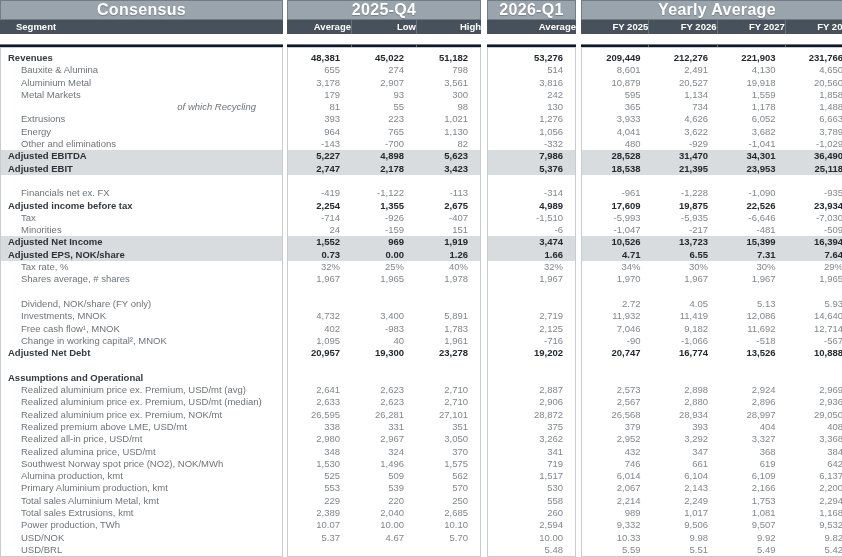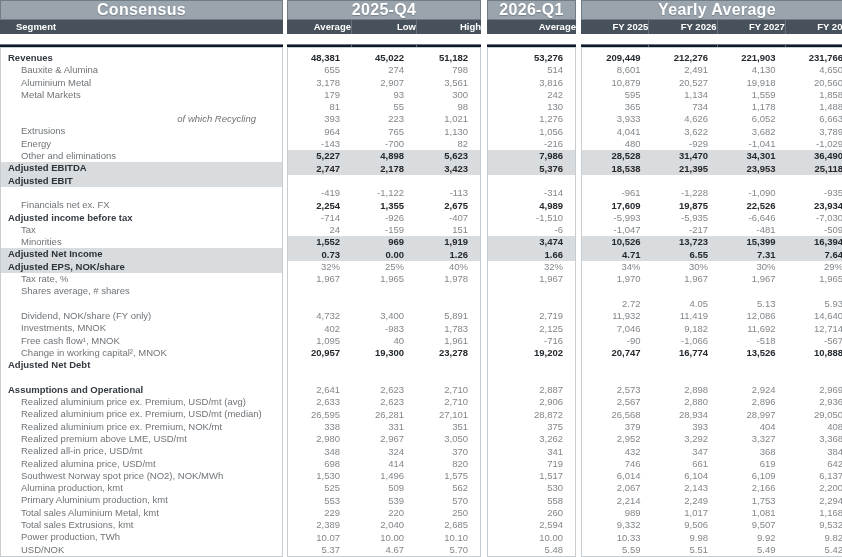--- a/index.html
+++ b/index.html
@@ -24,21 +24,21 @@
   .obs .hc + .hc{border-left:1px solid #636c75;}
   .hdr.single{display:block;padding-left:16px;}
   .obs.single{display:block;text-align:right;padding-right:6px;}
 
   .tbody{position:absolute;top:47px;left:0;right:0;bottom:0;background:#ffffff;
     border:1px solid #c7ccd0;box-sizing:border-box;padding-top:4px;overflow:hidden;}
   .r{height:12.3px;line-height:12.3px;font-size:9.5px;white-space:nowrap;box-sizing:border-box;}
   .r.lab{color:#6f7478;padding-left:20px;overflow:hidden;}
   .r.lab.bold{padding-left:7px;font-weight:bold;color:#343a40;}
   .r.lab.highlight{padding-left:7px;font-weight:bold;color:#2c3237;}
-  .r.lab.italic-right{padding-left:0;padding-right:26px;text-align:right;font-style:italic;margin-top:12px;}
+  .r.lab.italic-right{padding-left:0;padding-right:26px;text-align:right;font-style:italic;}
   .r.highlight{background:#d9dcde;}
   .r.vals{display:flex;}
   .r.vals .c{flex:1;text-align:right;padding-right:12px;color:#82878b;box-sizing:border-box;overflow:hidden;}
   #p-fy .r.vals .c{padding-right:9px;}
   .r.vals.bold .c,.r.vals.highlight .c{color:#24292e;font-weight:bold;}
 </style>
 </head>
 <body>
 
 <div class="sheet">
@@ -264,25 +264,20 @@
           <span class="c">2,980</span>
           <span class="c">2,967</span>
           <span class="c">3,050</span>
         </div>
         <div class="r vals">
           <span class="c">348</span>
           <span class="c">324</span>
           <span class="c">370</span>
         </div>
         <div class="r vals">
-          <span class="c">698</span>
-          <span class="c">414</span>
-          <span class="c">820</span>
-        </div>
-        <div class="r vals">
           <span class="c">1,530</span>
           <span class="c">1,496</span>
           <span class="c">1,575</span>
         </div>
         <div class="r vals">
           <span class="c">525</span>
           <span class="c">509</span>
           <span class="c">562</span>
         </div>
         <div class="r vals">
@@ -337,21 +332,21 @@
         <div class="r vals italic-right">
           <span class="c">130</span>
         </div>
         <div class="r vals">
           <span class="c">1,276</span>
         </div>
         <div class="r vals">
           <span class="c">1,056</span>
         </div>
         <div class="r vals">
-          <span class="c">-216</span>
+          <span class="c">-332</span>
         </div>
         <div class="r vals highlight">
           <span class="c">7,986</span>
         </div>
         <div class="r vals highlight">
           <span class="c">5,376</span>
         </div>
         <div class="r vals blank">
           <span class="c"></span>
         </div>

